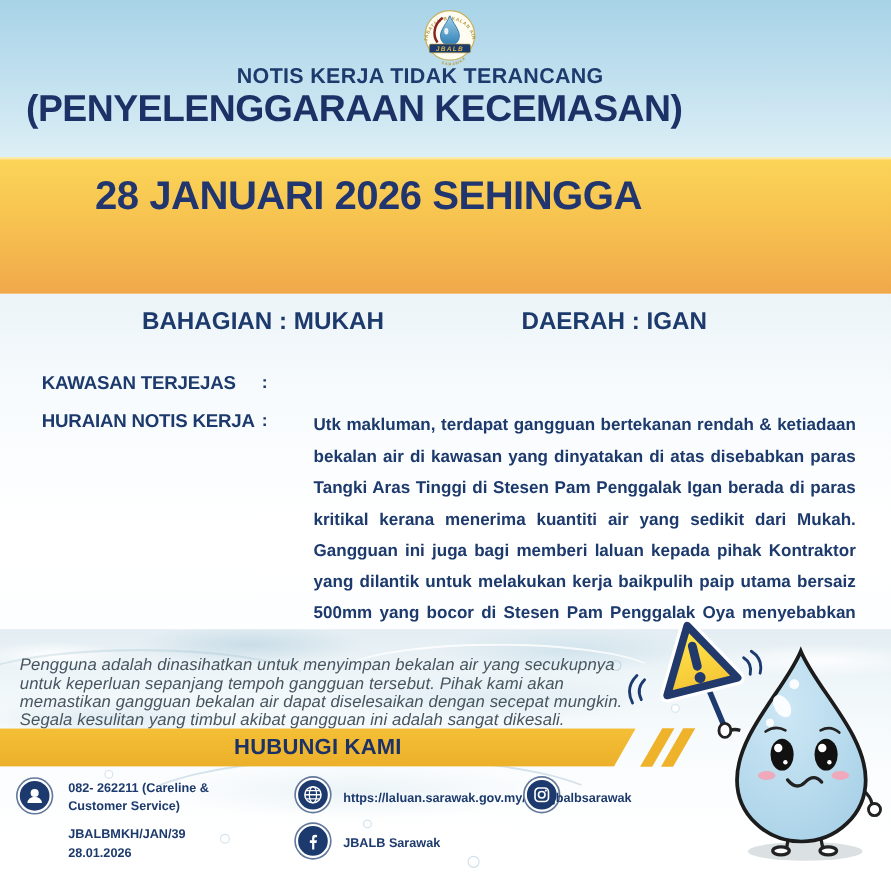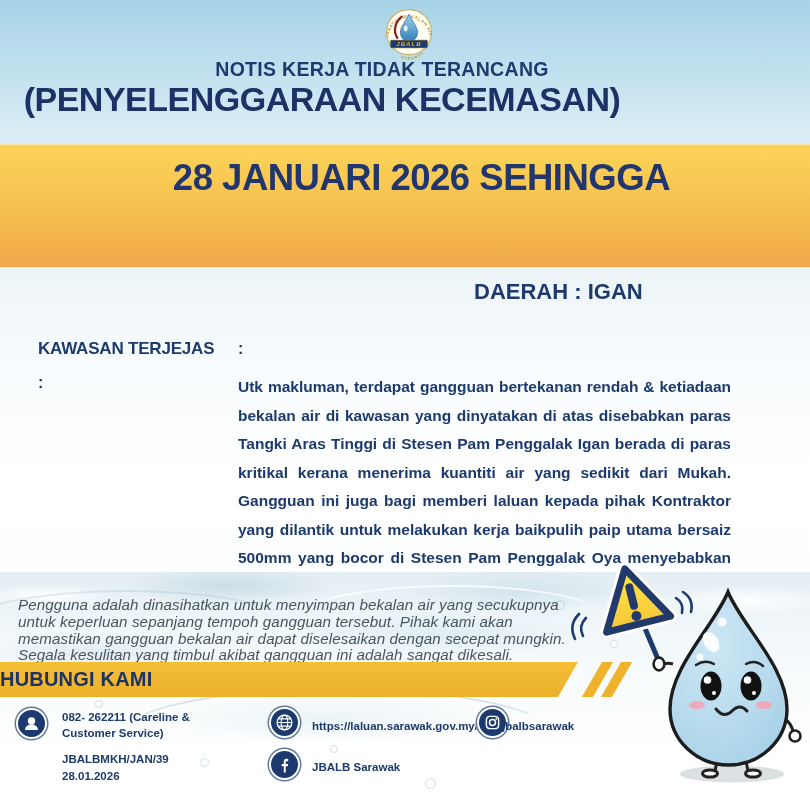--- a/index.html
+++ b/index.html
@@ -25,21 +25,21 @@
   .hdr2{
     position:absolute;left:0;top:80px;width:644px;text-align:center;
     font-size:34px;font-weight:700;letter-spacing:-.5px;color:#1c3266;
   }
   
   .period-banner{
     position:absolute;left:0;top:143px;width:810px;height:124px;
     background:linear-gradient(180deg,#fbd558 0%,#f7c350 45%,#f1a84b 100%);
     box-shadow:inset 0 2px 0 rgba(255,255,255,.45);
   }
-  .period-line{width:670px;text-align:right;font-size:36.5px;font-weight:700;
+  .period-line{width:670px;text-align:center;font-size:36.5px;font-weight:700;
     letter-spacing:-.5px;color:#21356e;}
   .period-line.l1{margin-top:11px;line-height:48px;}
   .period-line.l2{line-height:50px;}
   
   .bahagian{position:absolute;left:129px;top:279px;font-size:22px;font-weight:700;}
   .daerah{position:absolute;left:474px;top:279px;font-size:22px;font-weight:700;}
   
   .details{position:absolute;left:38px;top:338px;width:740px;}
   .detail-row{display:grid;grid-template-columns:200px 47px 1fr;align-items:start;}
   .detail-row + .detail-row{margin-top:13px;}
@@ -71,21 +71,21 @@
   .advisory{
     position:absolute;left:18px;top:597px;width:566px;
     font-size:15.2px;line-height:16.8px;font-style:italic;font-weight:400;
     color:#47555f;letter-spacing:.1px;
   }
   
   .hubungi{
     position:absolute;left:0;top:662px;width:578px;height:35px;z-index:3;
     background:linear-gradient(180deg,#f4bf36 0%,#ecb02a 100%);
     clip-path:polygon(0 0,100% 0,calc(100% - 20px) 100%,0 100%);
-    display:flex;align-items:center;justify-content:flex-start;
+    display:flex;align-items:center;justify-content:center;
   }
   .hubungi-label{font-size:20px;font-weight:700;color:#1c3266;letter-spacing:.2px;}
   .slash{position:absolute;top:662px;width:11px;height:35px;background:#eeb32b;
     transform:skewX(-30deg);z-index:3;}
   .slash.s1{left:592px;}
   .slash.s2{left:611px;}
   
   .contact-icon{
     position:absolute;width:31px;height:31px;border-radius:50%;
     background:#1d3a6e;border:2px solid #ffffff;box-sizing:border-box;
@@ -128,28 +128,30 @@
     </text>
   </svg>
 
   <div class="hdr1">NOTIS KERJA TIDAK TERANCANG</div>
   <div class="hdr2">(PENYELENGGARAAN KECEMASAN)</div>
 
   <div class="period-banner">
     <div class="period-line l1">28 JANUARI 2026 SEHINGGA</div>
   </div>
 
+  <div class="bahagian">BAHAGIAN : MUKAH</div>
   <div class="daerah">DAERAH : IGAN</div>
 
   <div class="details">
     <div class="detail-row">
       <div class="d-label">KAWASAN TERJEJAS</div>
       <div class="d-colon">:</div>
     </div>
     <div class="detail-row">
+      <div class="d-label">HURAIAN NOTIS KERJA</div>
       <div class="d-colon">:</div>
       <div class="d-para">Utk makluman, terdapat gangguan bertekanan rendah &amp; ketiadaan bekalan air di kawasan yang dinyatakan di atas disebabkan paras Tangki Aras Tinggi di Stesen Pam Penggalak Igan berada di paras kritikal kerana menerima kuantiti air yang sedikit dari Mukah. Gangguan ini juga bagi memberi laluan kepada pihak Kontraktor yang dilantik untuk melakukan kerja baikpulih paip utama bersaiz 500mm yang bocor di Stesen Pam Penggalak Oya menyebabkan kapasiti bekalan air ke Igan turut terjejas.</div>
     </div>
   </div>
 
   <div class="water-band"></div>
   <div class="wave-arc a1"></div>
   <div class="wave-arc a2"></div>
   <div class="wave-arc a3"></div>
   <div class="bubble f" style="left:200px;top:758px;width:7px;height:7px;"></div>

